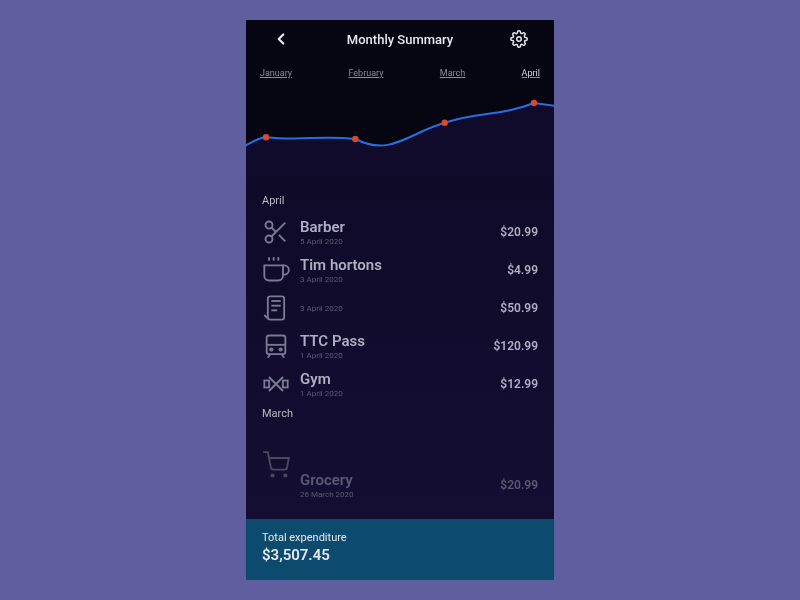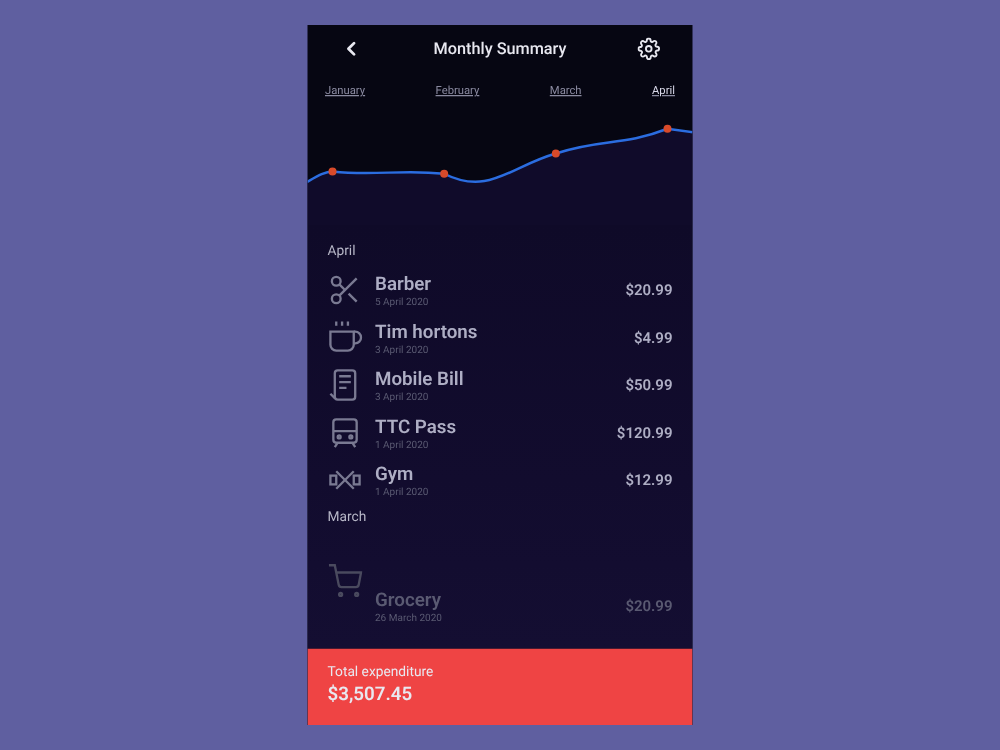--- a/index.html
+++ b/index.html
@@ -71,21 +71,21 @@
     justify-content: center;
     flex-shrink: 0;
   }
   .meta { flex: 1; min-width: 0; }
   .meta .name { color: #aeaec4; font-size: 15px; font-weight: 600; }
   .meta .date { color: #5a5a72; font-size: 8px; margin-top: 1px; }
   .amount { color: #aeaec4; font-size: 12px; font-weight: 600; }
   .row.faded .name, .row.faded .amount { color: #5a5a72; margin-top: 40px; }
   .row.faded .icon-cell { color: #4a4a5e; }
   .footer {
-    background: #ef4444;
+    background: #0c4a6e;
     padding: 12px 16px 16px;
   }
   .footer .label { color: #e8e8f0; font-size: 11px; }
   .footer .total { color: #e8e8f0; font-size: 15px; font-weight: 600; margin-top: 2px; }
 </style>
 </head>
 <body>
 
 <div class="phone">
   <div class="header">
@@ -159,21 +159,20 @@
         <div class="icon-cell">
           <svg viewBox="0 0 24 24" fill="none" stroke="currentColor" stroke-width="1.6">
             <rect x="5" y="2" width="14" height="20" rx="2"></rect>
             <line x1="8" y1="6" x2="16" y2="6"></line>
             <line x1="8" y1="10" x2="16" y2="10"></line>
             <line x1="8" y1="14" x2="13" y2="14"></line>
             <path d="M2 18l3 3"></path>
           </svg>
         </div>
         <div class="meta">
-          <div class="name">Mobile Bill</div>
           <div class="date">3 April 2020</div>
         </div>
         <div class="amount">$50.99</div>
       </div>
       <div class="row">
         <div class="icon-cell">
           <svg viewBox="0 0 24 24" fill="none" stroke="currentColor" stroke-width="1.6">
             <rect x="4" y="3" width="16" height="16" rx="2"></rect>
             <line x1="4" y1="11" x2="20" y2="11"></line>
             <circle cx="8" cy="15" r="1"></circle>

